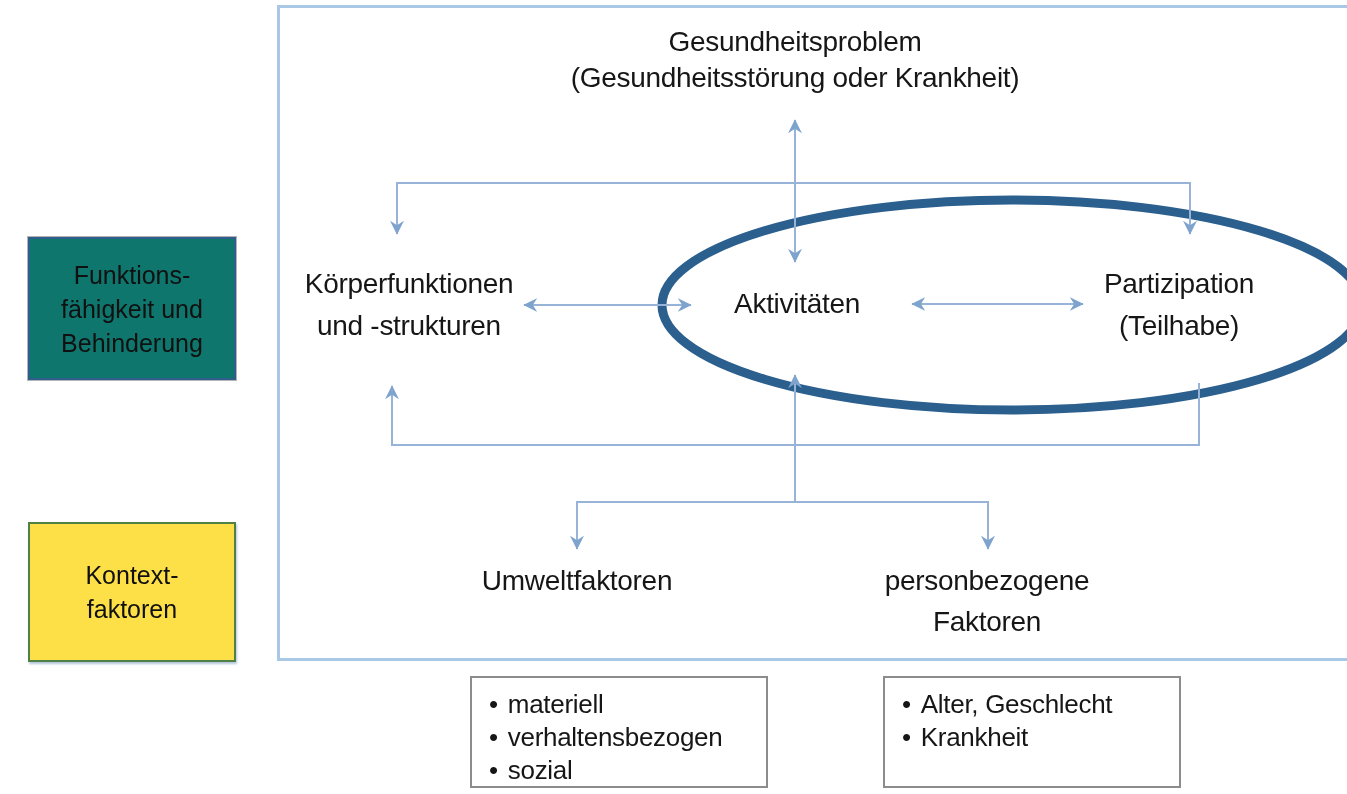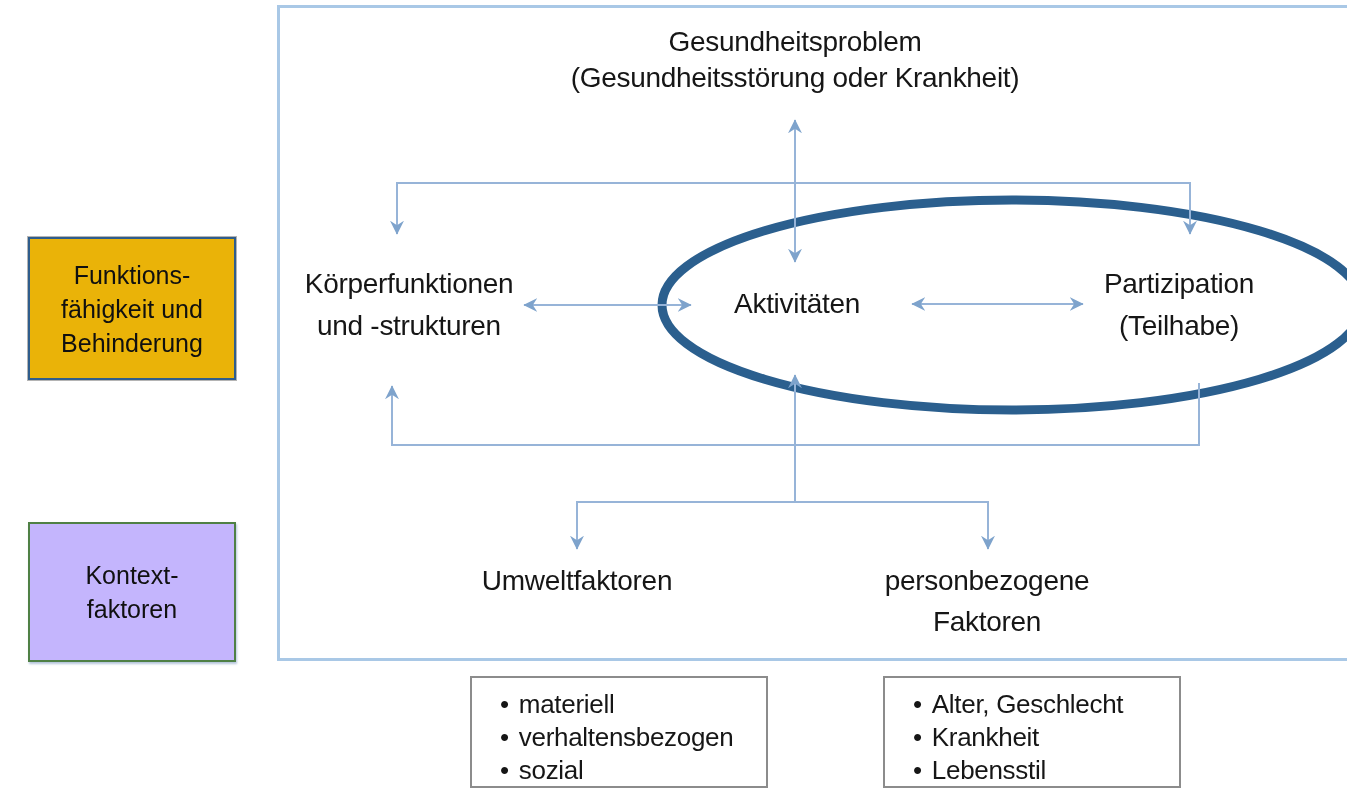--- a/index.html
+++ b/index.html
@@ -27,43 +27,43 @@
   }
   
   .sidebox{
     left:8px;width:204px;
     display:flex;flex-direction:column;justify-content:center;
     text-align:center;font-size:25px;line-height:34px;
     color:#101010;
   }
   #box-functioning{
     top:237px;height:139px;
-    background:#eab308;border:2px solid #2f5d8c;
+    background:#0f766e;border:2px solid #2f5d8c;
     box-shadow:0 0 0 1px rgba(40,40,40,.35);
   }
   #box-context{
     top:522px;height:136px;
-    background:#c4b5fd;border:2px solid #4f8045;
+    background:#fde047;border:2px solid #4f8045;
     box-shadow:1px 2px 2px rgba(120,150,190,.55);
   }
   
   .node{
     text-align:center;font-size:28px;line-height:42px;letter-spacing:-0.3px;
   }
   #node-body{left:258px;top:263px;width:262px;}
   #node-activities{left:677px;top:283px;width:200px;text-align:center;}
   #node-participation{left:1039px;top:263px;width:240px;}
   #node-environment{left:437px;top:560px;width:240px;}
   #node-personal{left:847px;top:560px;width:240px;line-height:41px;}
   
   .examplebox{
     top:676px;height:112px;width:298px;
     border:2px solid #8c8c8c;background:#ffffff;
     box-sizing:border-box;
-    padding:10px 0 0 28px;
+    padding:10px 0 0 17px;
     font-size:26px;line-height:33px;letter-spacing:-0.3px;
   }
   #box-env-examples{left:450px;}
   #box-pers-examples{left:863px;}
   .bullet-line{white-space:pre;}
   .bullet-line .b{margin-right:10px;}
   
   #overlay{left:0;top:0;width:1347px;height:794px;pointer-events:none;}
 </style>
 </head>
@@ -138,16 +138,15 @@
 
   <div id="box-env-examples" class="abs examplebox">
     <div class="bullet-line"><span class="b">•</span><span>materiell</span></div>
     <div class="bullet-line"><span class="b">•</span><span>verhaltensbezogen</span></div>
     <div class="bullet-line"><span class="b">•</span><span>sozial</span></div>
   </div>
 
   <div id="box-pers-examples" class="abs examplebox">
     <div class="bullet-line"><span class="b">•</span><span>Alter, Geschlecht</span></div>
     <div class="bullet-line"><span class="b">•</span><span>Krankheit</span></div>
-    <div class="bullet-line"><span class="b">•</span><span>Lebensstil</span></div>
   </div>
 
 </div>
 
 </body></html>

